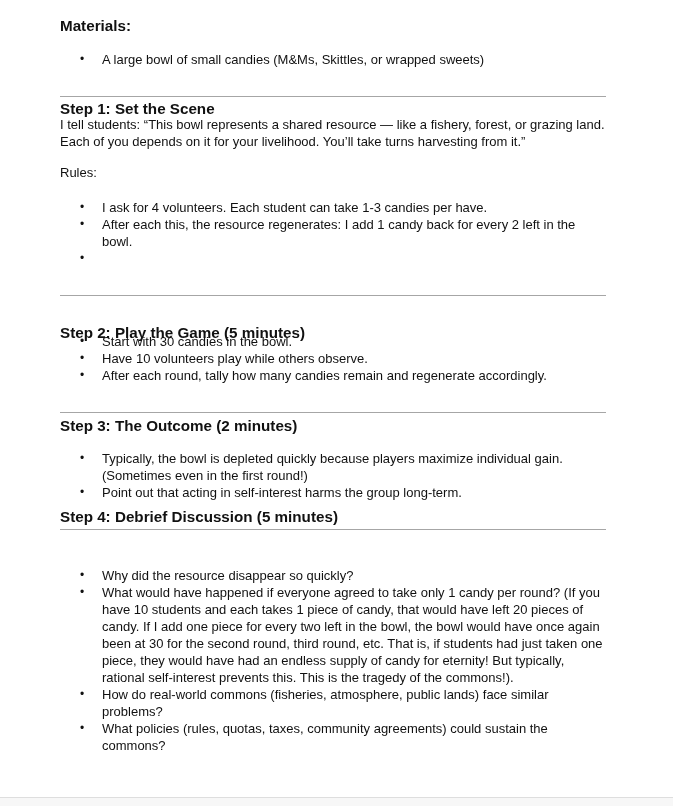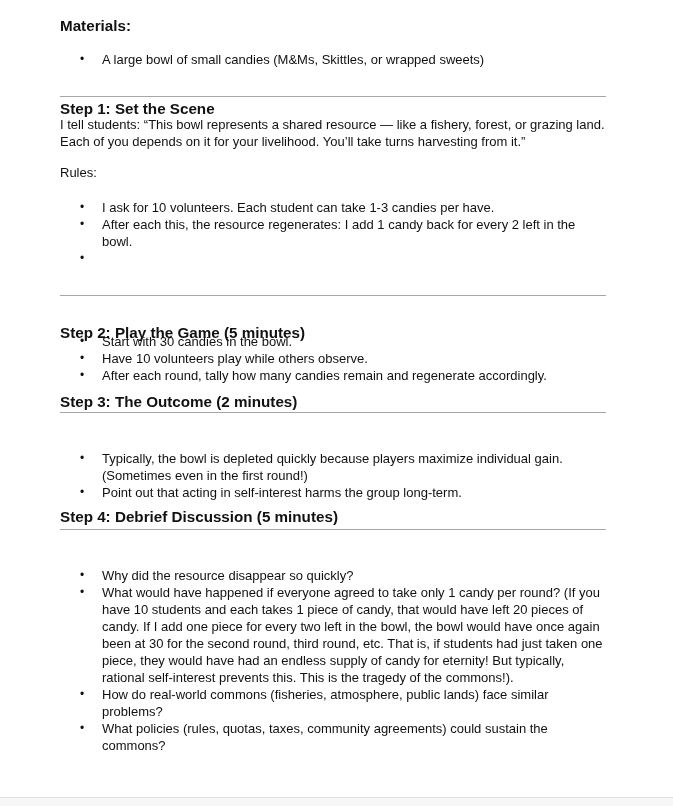--- a/index.html
+++ b/index.html
@@ -87,21 +87,21 @@
   </ul>
 
   <div class="sep" style="top:96px;"></div>
 
   <h3 class="heading" style="top:100px;">Step 1: Set the Scene</h3>
   <p class="para" style="top:116px;">I tell students: “This bowl represents a shared resource — like a fishery, forest, or grazing land. Each of you depends on it for your livelihood. You’ll take turns harvesting from it.”</p>
   <p class="para" style="top:164px;">Rules:</p>
   <ul class="blist" style="top:199px;">
     <li>
       <span class="bullet">•</span>
-      <span>I ask for 10 volunteers. Each student can take </span><b>1-3 candies</b><span> per have.</span>
+      <span>I ask for 4 volunteers. Each student can take </span><b>1-3 candies</b><span> per have.</span>
     </li>
     <li>
       <span class="bullet">•</span>
       <span>After each this, the resource regenerates: </span><b>I add 1 candy back for every 2 left in the bowl.</b><span></span>
     </li>
     <li>
       <span class="bullet">•</span>
       <b></b><span></span>
     </li>
   </ul>
@@ -119,21 +119,21 @@
       <span>Have 10 volunteers play while others observe.</span>
     </li>
     <li>
       <span class="bullet">•</span>
       <span>After each round, tally how many candies remain and regenerate accordingly.</span>
     </li>
   </ul>
 
   <div class="sep" style="top:412px;"></div>
 
-  <h3 class="heading" style="top:393px;text-align:center;">Step 3: The Outcome (2 minutes)</h3>
+  <h3 class="heading" style="top:417px;text-align:center;">Step 3: The Outcome (2 minutes)</h3>
   <ul class="blist" style="top:450px;">
     <li>
       <span class="bullet">•</span>
       <span>Typically, the bowl is depleted quickly because players maximize individual gain. (Sometimes even in the first round!)</span>
     </li>
     <li>
       <span class="bullet">•</span>
       <span>Point out that acting in self-interest harms the group long-term.</span>
     </li>
   </ul>

